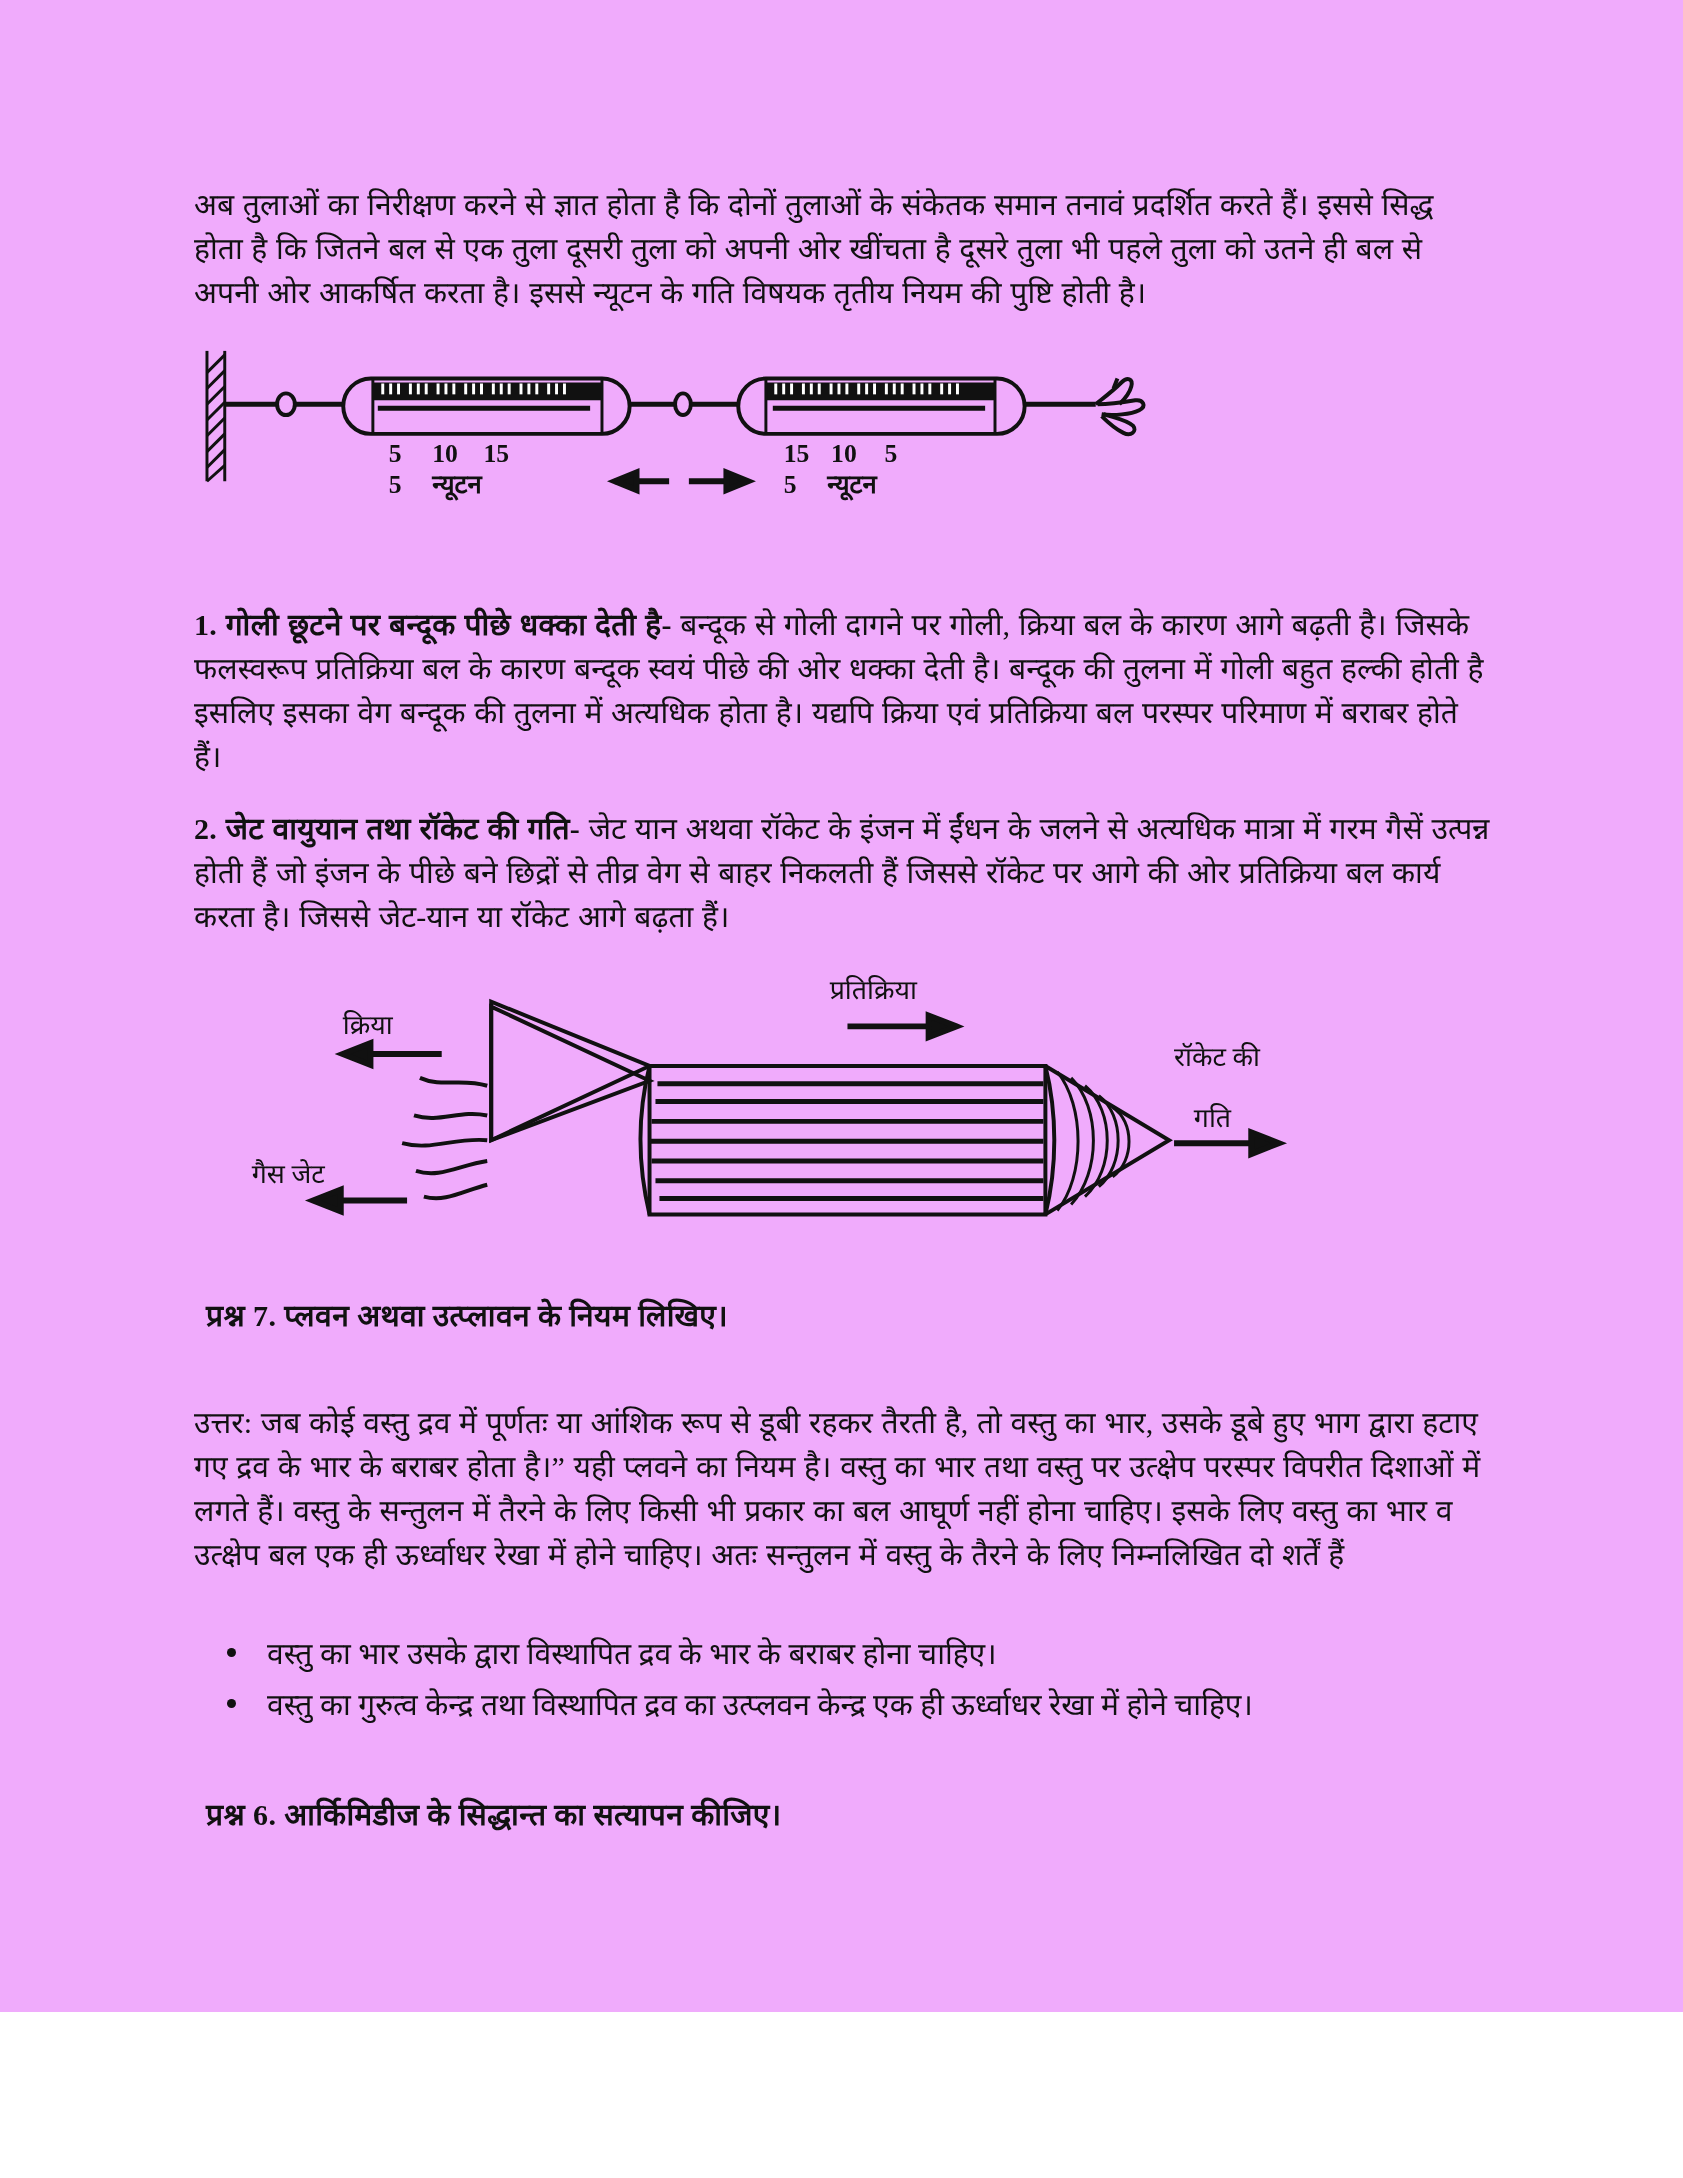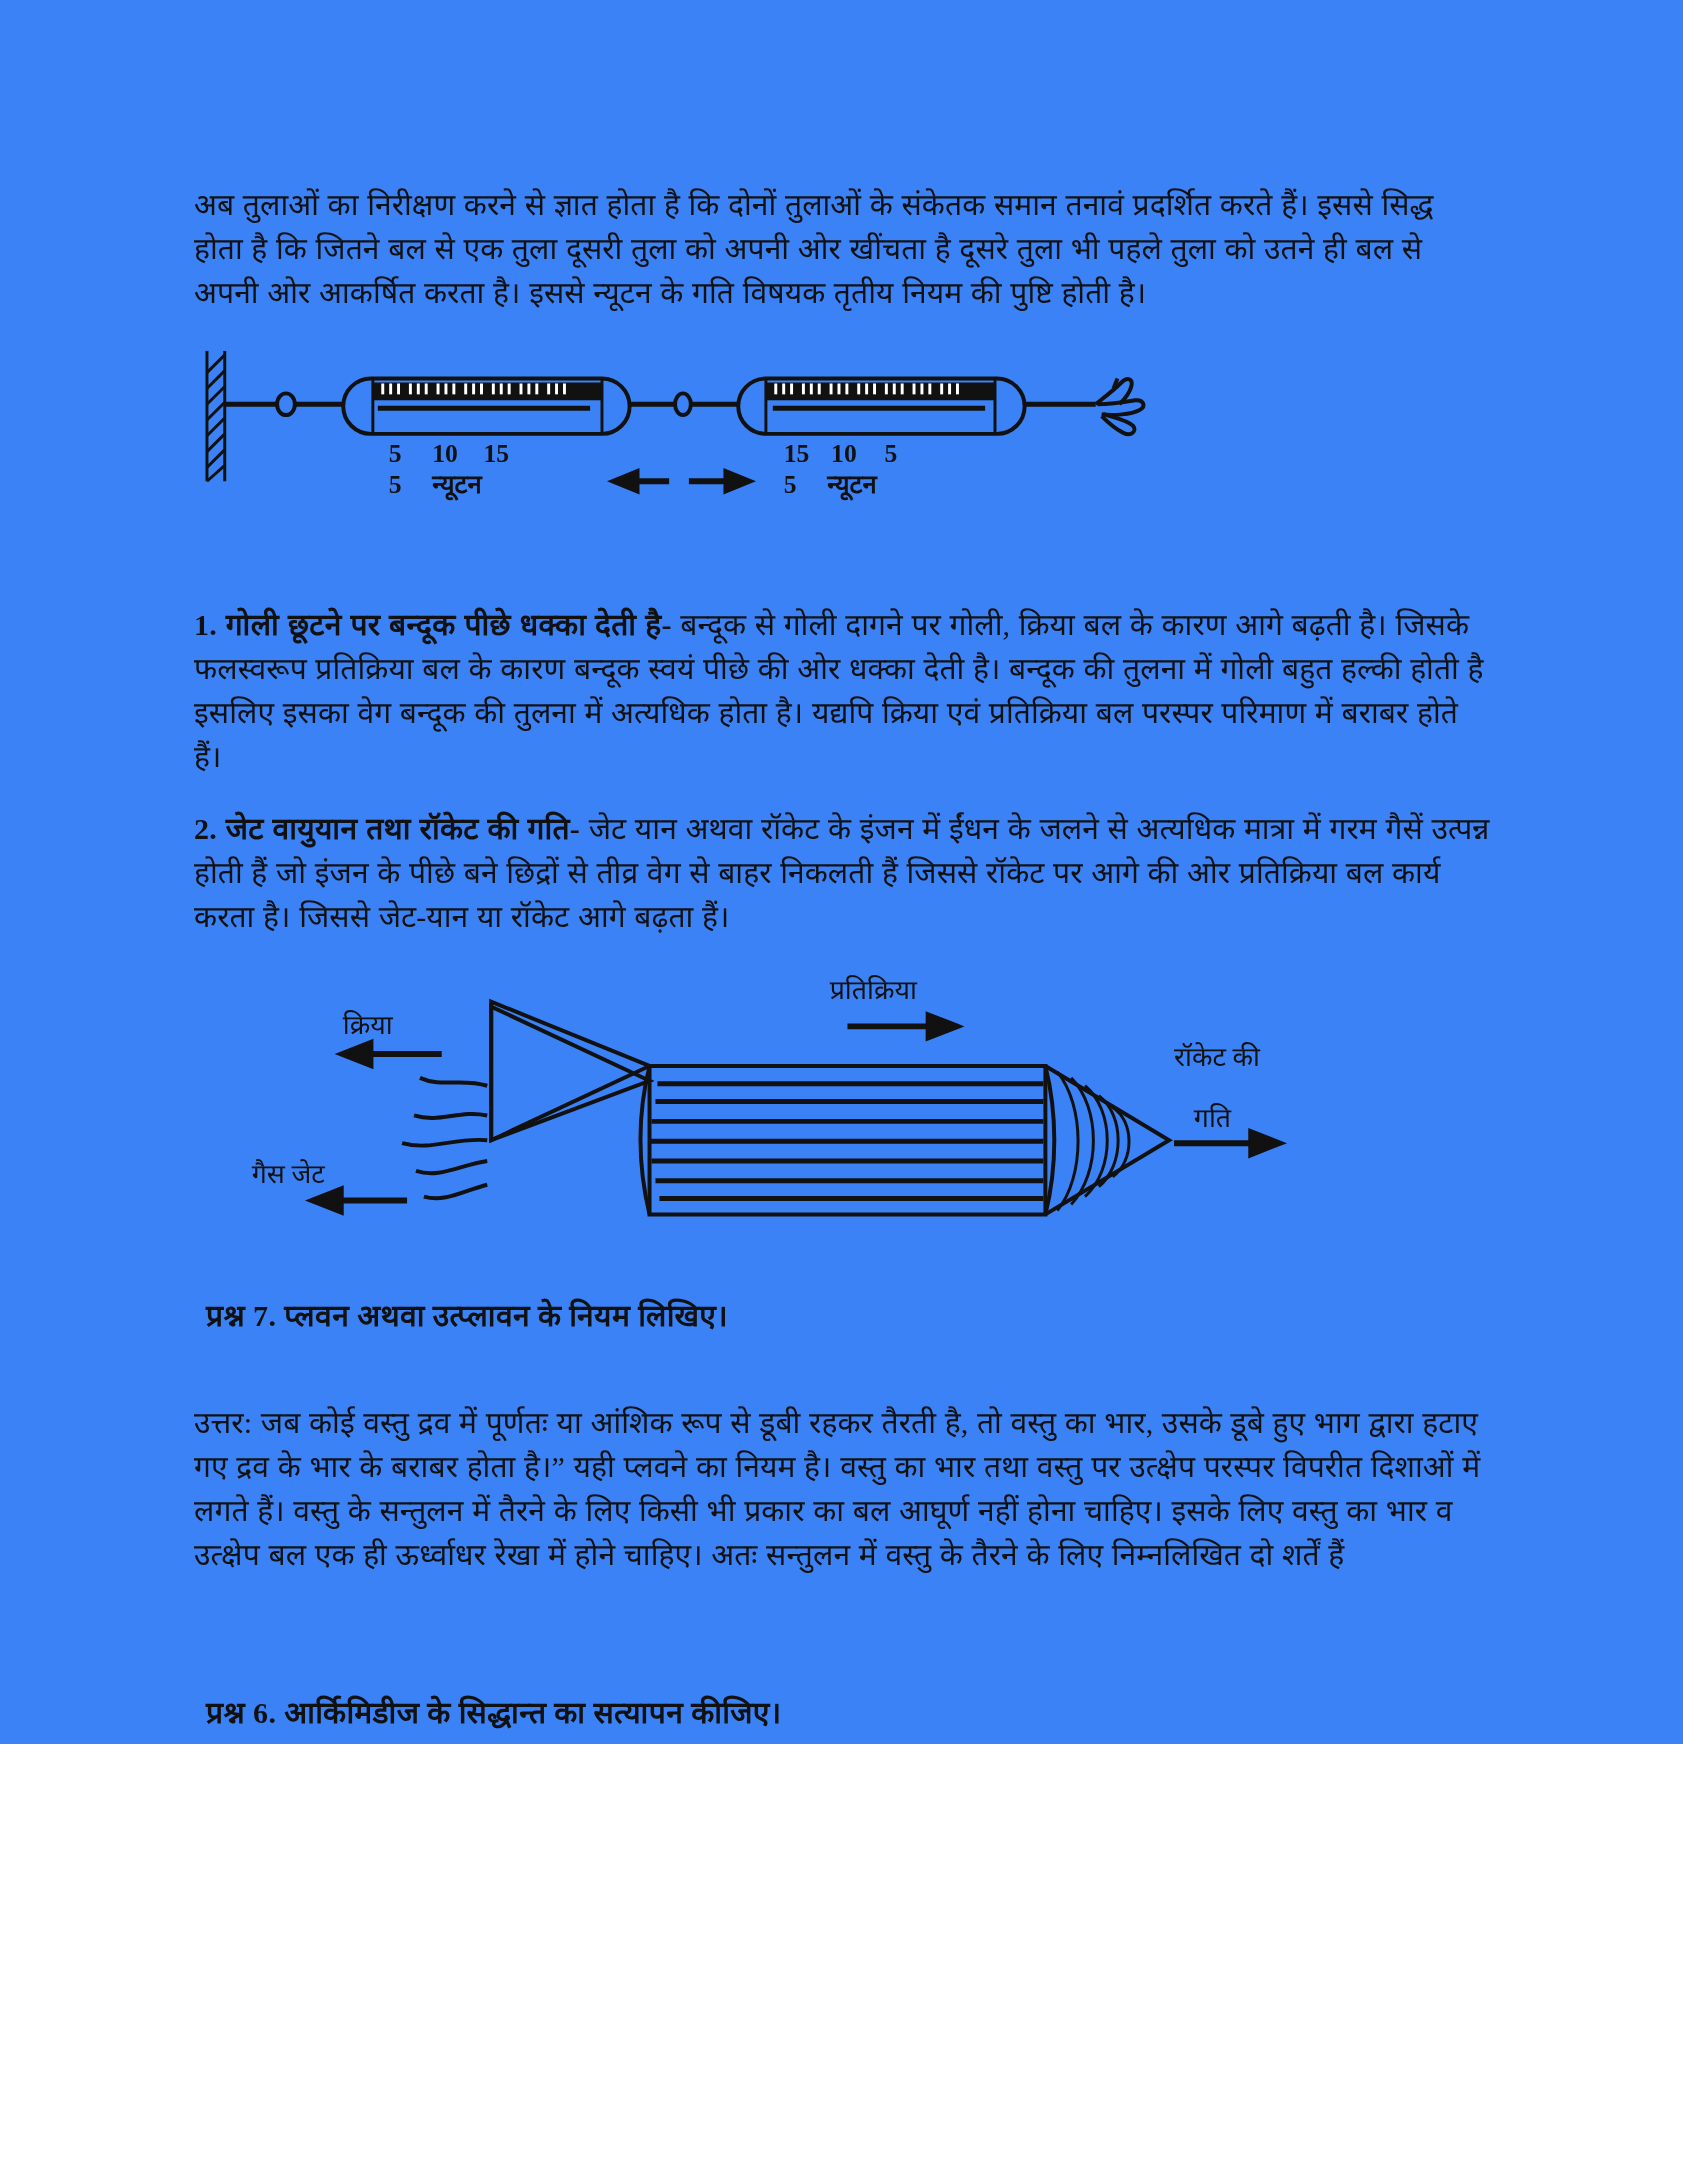--- a/index.html
+++ b/index.html
@@ -13,22 +13,22 @@
     height: 2178px;
     font-family: "Liberation Serif", "DejaVu Serif", serif;
     color: #111111;
     position: relative;
     overflow: hidden;
   }
   .page {
     position: absolute;
     left: 0; top: 0;
     width: 1683px;
-    height: 1744px;
-    background: #3b82f6;
+    height: 2012px;
+    background: #f0abfc;
   }
   .content {
     position: absolute;
     left: 194px;
     top: 183px;
     width: 1297px;
   }
   p.para {
     margin: 0 0 0 0;
     font-size: 30px;
@@ -303,20 +303,24 @@
     <div class="gap-sm"></div>
 
     <h3 class="qhead">प्रश्न 7. प्लवन अथवा उत्प्लावन के नियम लिखिए।</h3>
 
     <div class="gap-md"></div>
 
     <p class="para"><span class="bold">उत्तर:</span><span> जब कोई वस्तु द्रव में पूर्णतः या आंशिक रूप से डूबी रहकर तैरती है, तो वस्तु का भार, उसके डूबे हुए भाग द्वारा हटाए गए द्रव के भार के बराबर होता है।” यही प्लवने का नियम है। वस्तु का भार तथा वस्तु पर उत्क्षेप परस्पर विपरीत दिशाओं में लगते हैं। वस्तु के सन्तुलन में तैरने के लिए किसी भी प्रकार का बल आघूर्ण नहीं होना चाहिए। इसके लिए वस्तु का भार व उत्क्षेप बल एक ही ऊर्ध्वाधर रेखा में होने चाहिए। अतः सन्तुलन में वस्तु के तैरने के लिए निम्नलिखित दो शर्तें हैं</span></p>
 
     <div class="gap-md"></div>
 
+    <ul class="cond">
+      <li><span class="dot"></span><span>वस्तु का भार उसके द्वारा विस्थापित द्रव के भार के बराबर होना चाहिए।</span></li>
+      <li><span class="dot"></span><span>वस्तु का गुरुत्व केन्द्र तथा विस्थापित द्रव का उत्प्लवन केन्द्र एक ही ऊर्ध्वाधर रेखा में होने चाहिए।</span></li>
+    </ul>
 
     <div class="gap-md"></div>
 
     <h3 class="qhead">प्रश्न 6. आर्किमिडीज के सिद्धान्त का सत्यापन कीजिए।</h3>
 
     <div class="gap-md"></div>
 
 
   </div>
 </div>

